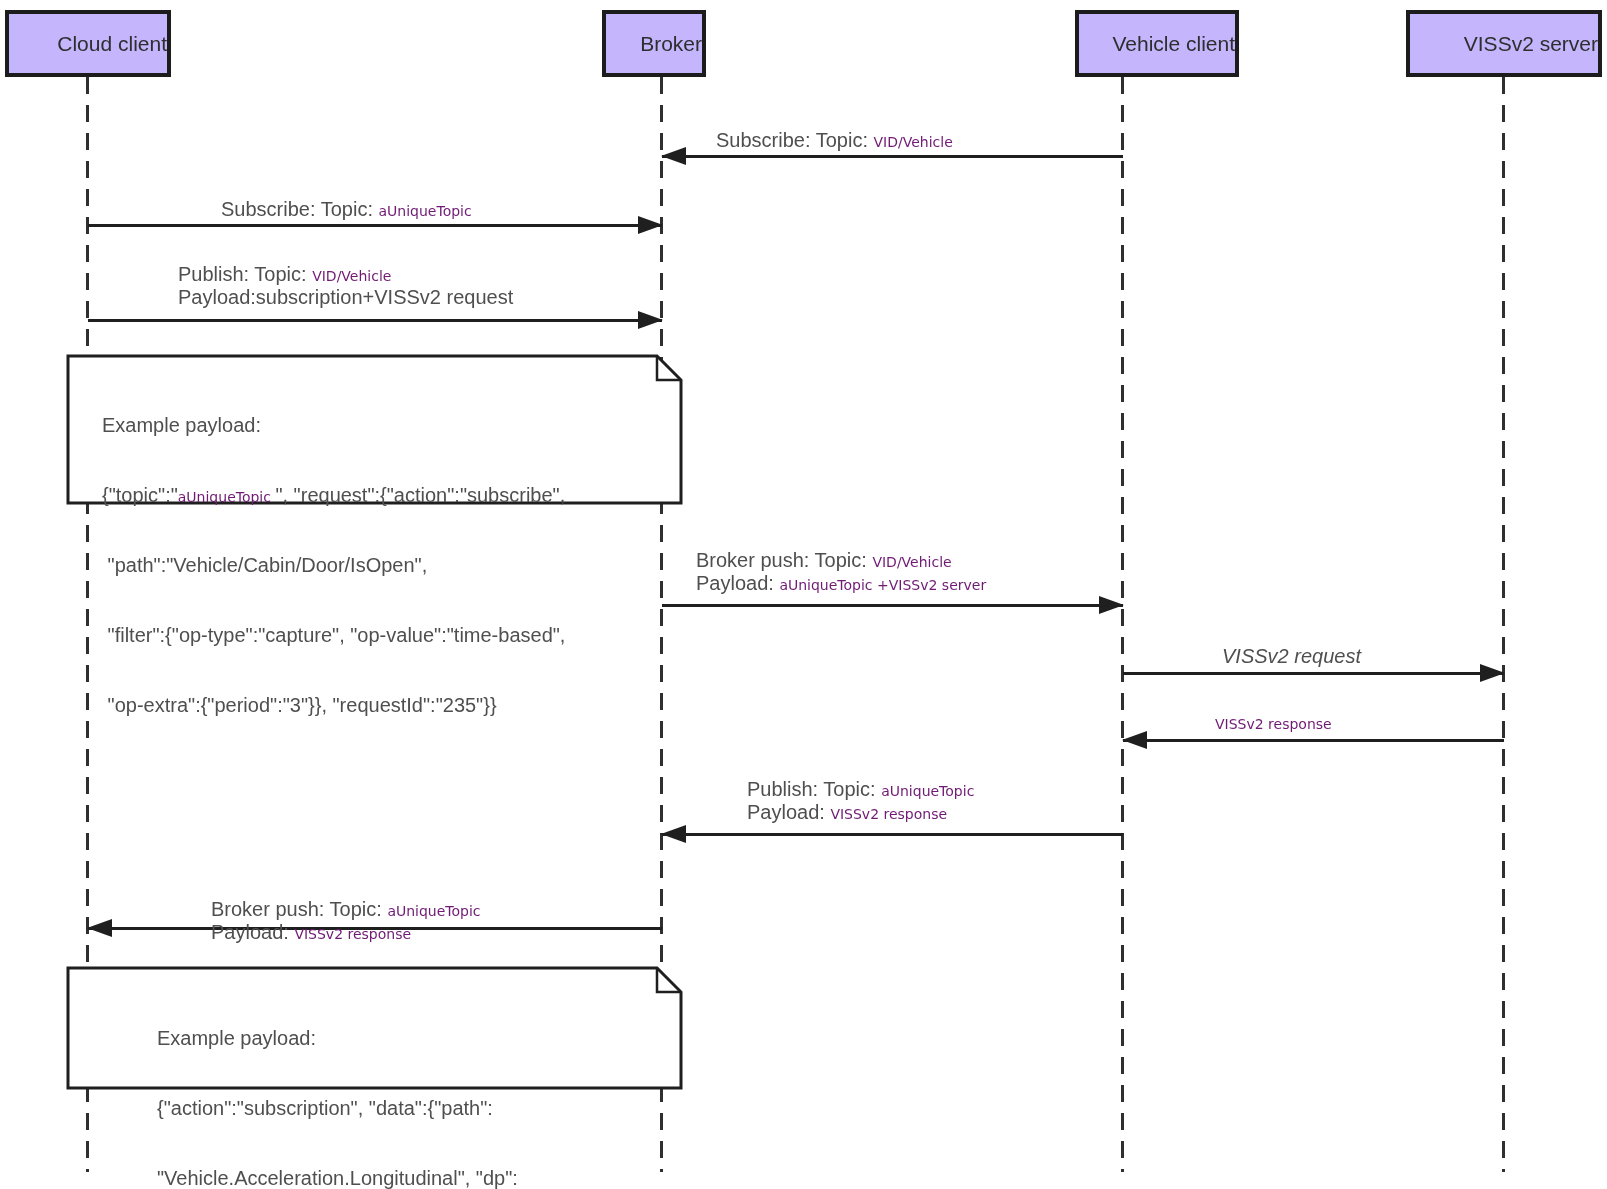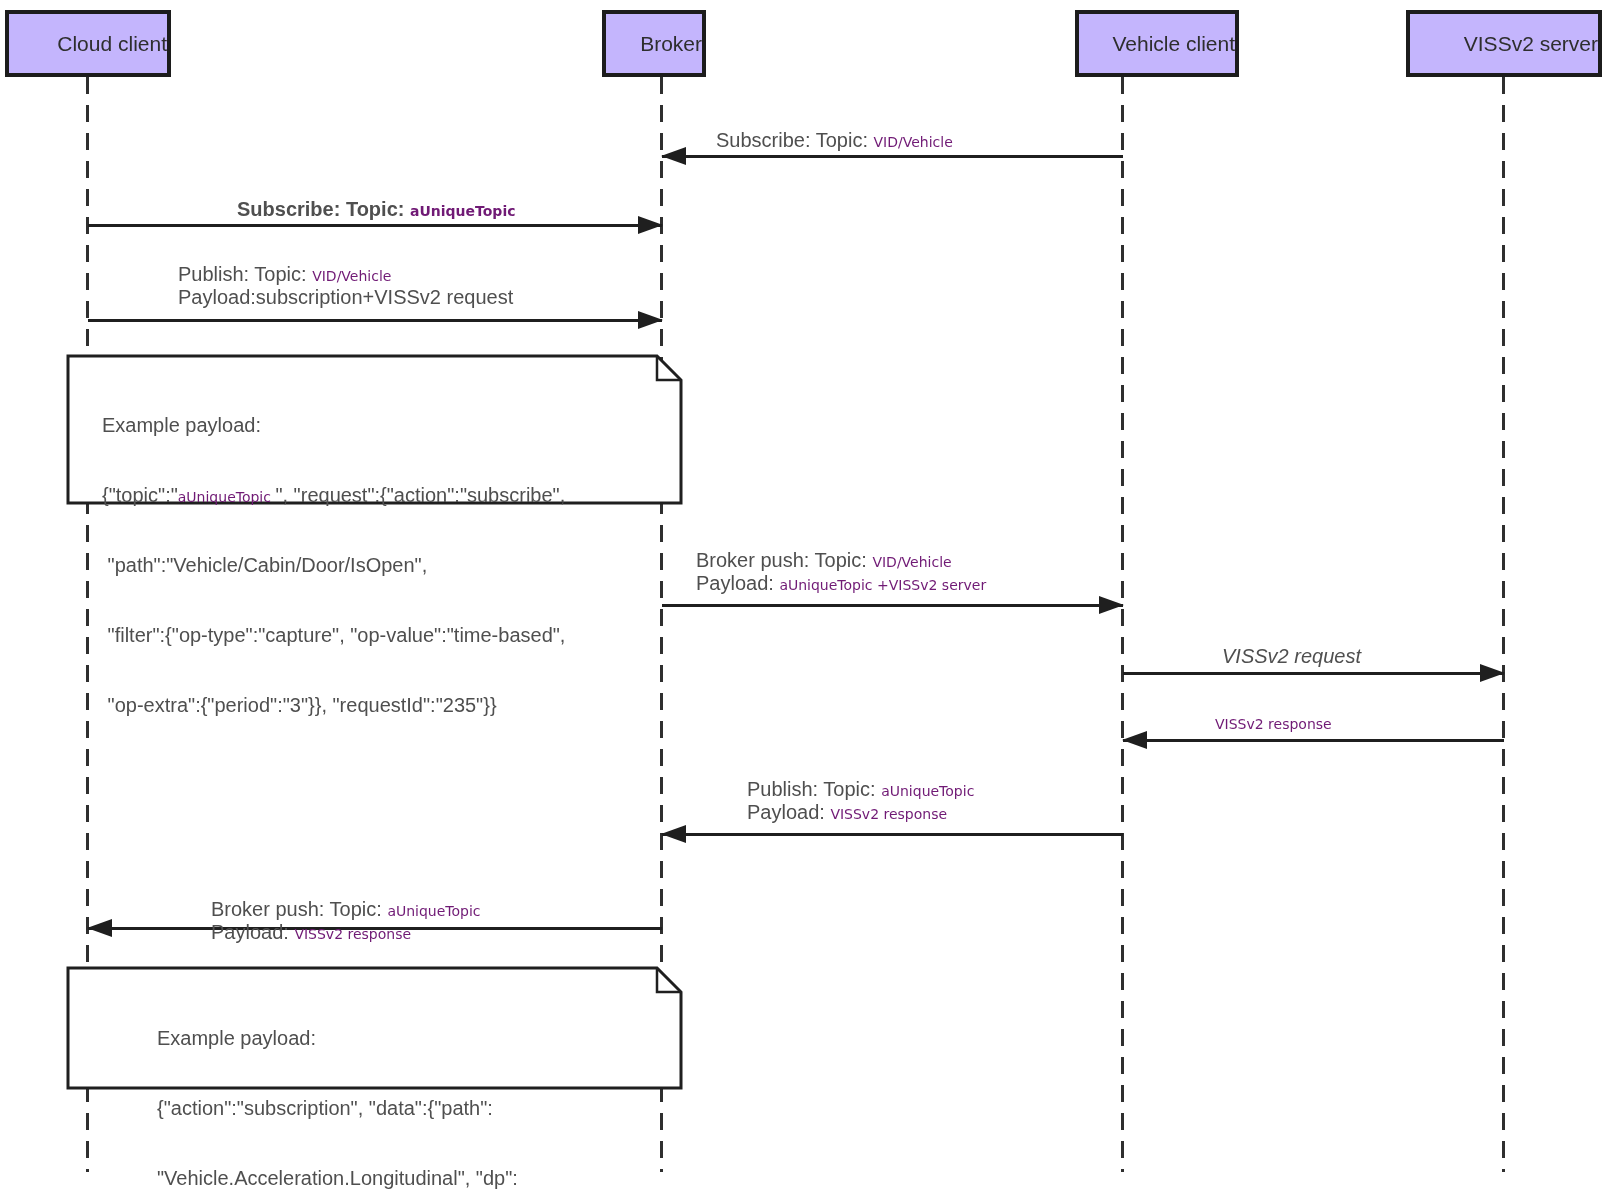--- a/index.html
+++ b/index.html
@@ -52,21 +52,21 @@
     <div class="head head-l"></div>
   </div>
   <div class="msg-label" style="left:716px;top:129px;">
     <div class="ml-line"><span class="muted">Subscribe: Topic: </span><span class="strong">VID/Vehicle</span></div>
   </div>
 
   <div class="msg" style="left:88px;top:224px;width:574px;">
     <div class="shaft"></div>
     <div class="head head-r"></div>
   </div>
-  <div class="msg-label" style="left:237px;top:198px;font-weight:bold;">
+  <div class="msg-label" style="left:221px;top:198px;">
     <div class="ml-line"><span class="muted">Subscribe: Topic: </span><span class="strong">aUniqueTopic</span></div>
   </div>
 
   <div class="msg" style="left:88px;top:319px;width:574px;">
     <div class="shaft"></div>
     <div class="head head-r"></div>
   </div>
   <div class="msg-label" style="left:178px;top:263px;">
     <div class="ml-line"><span class="muted">Publish: Topic: </span><span class="strong">VID/Vehicle</span></div>
     <div class="ml-line"><span class="muted">Payload:subscription+VISSv2 request</span><span class="strong"></span></div>

